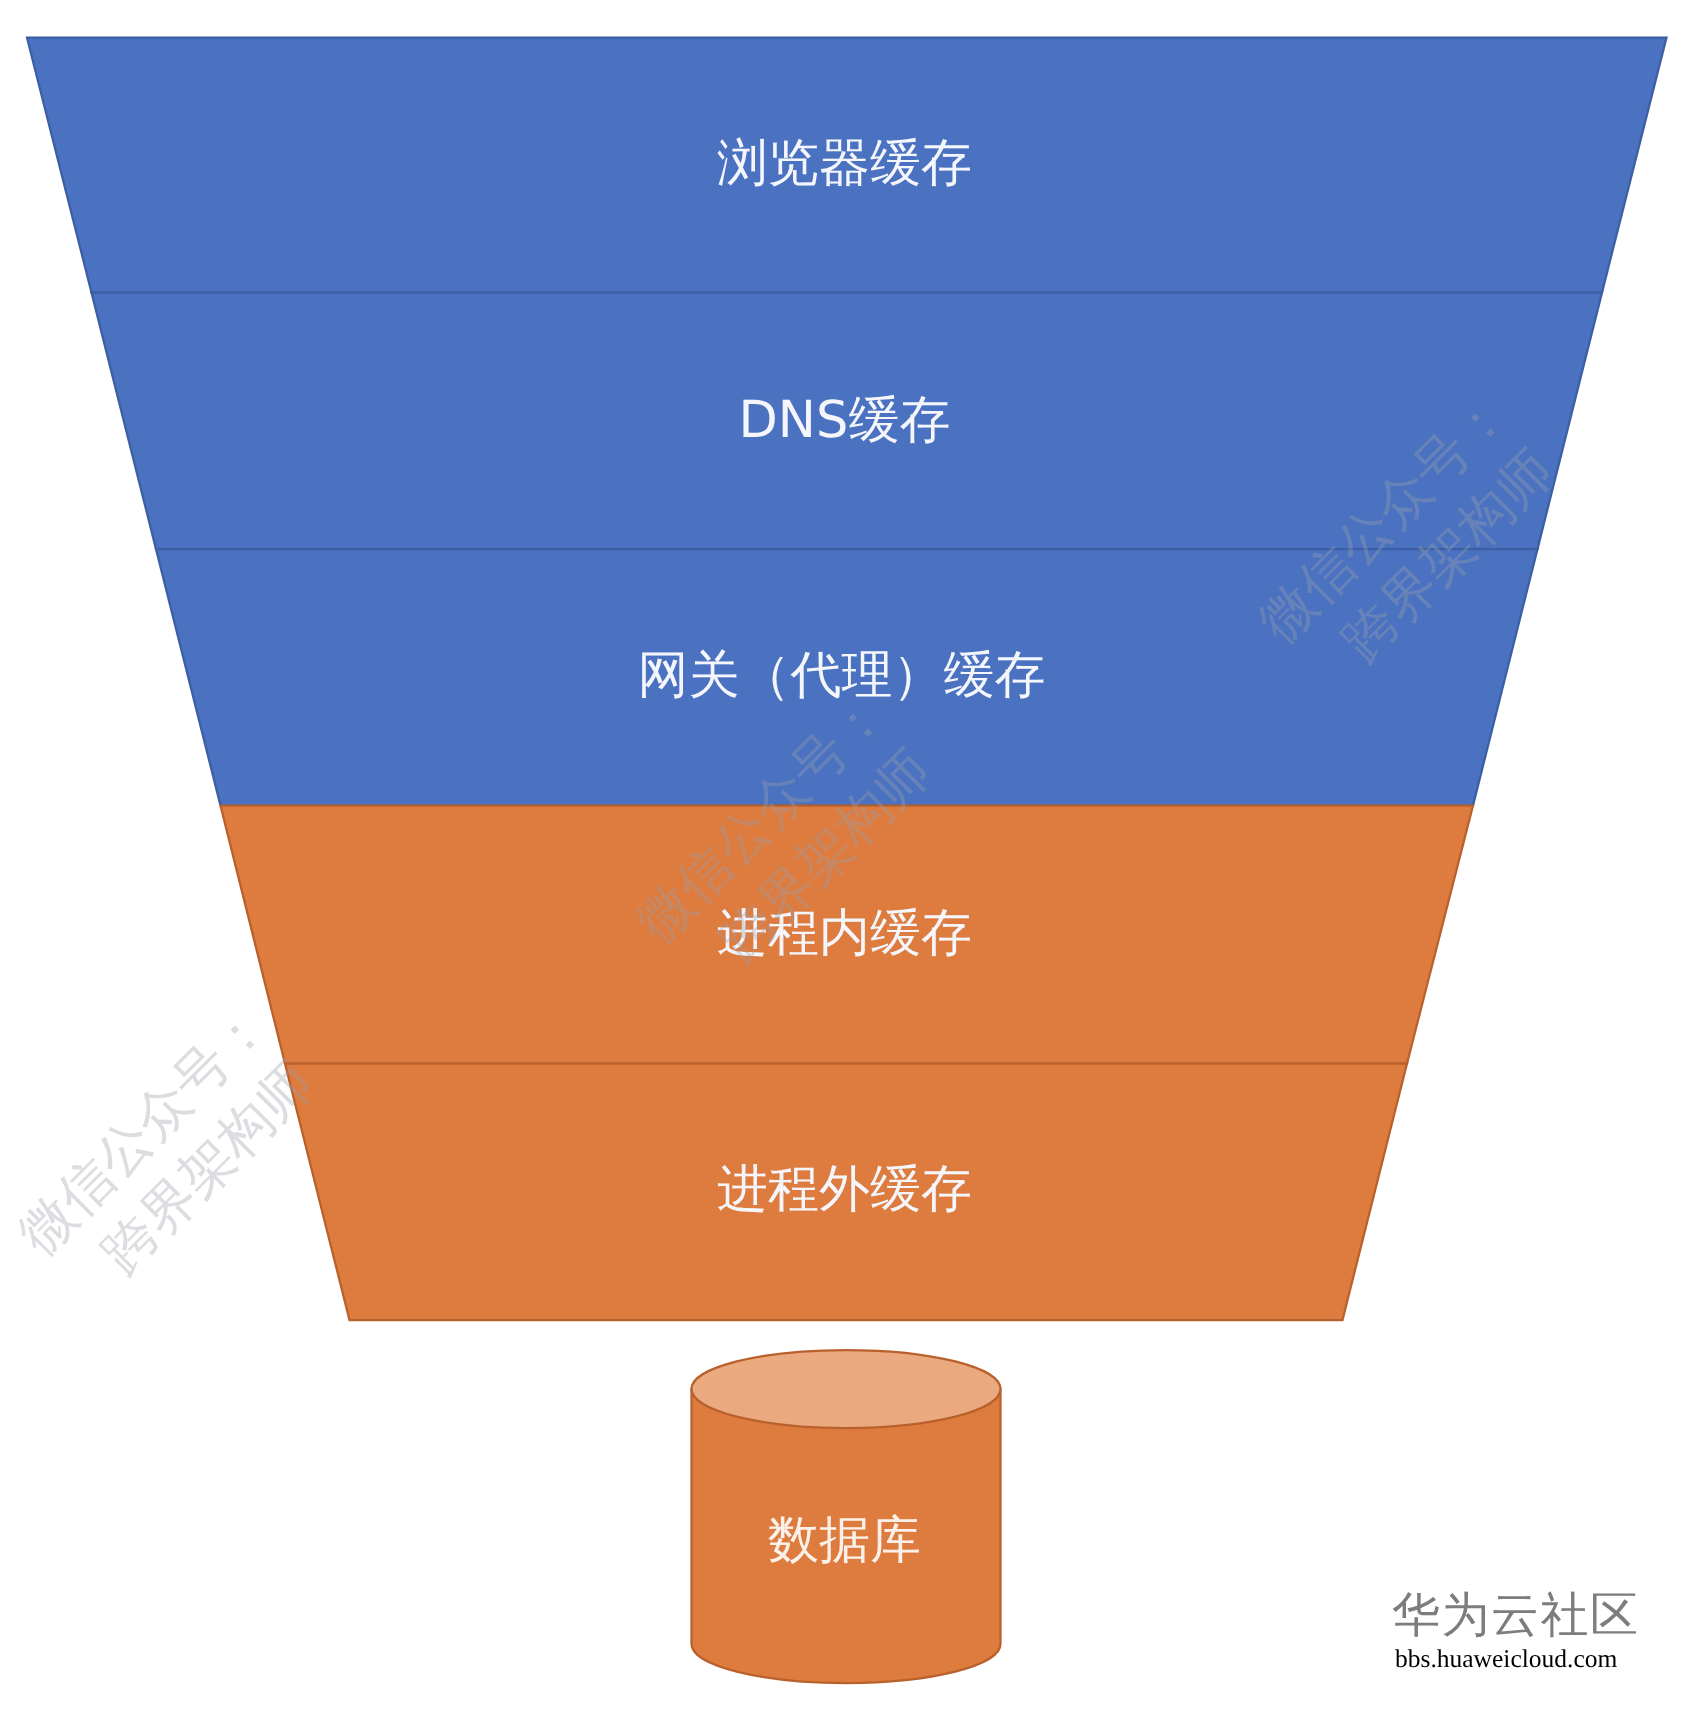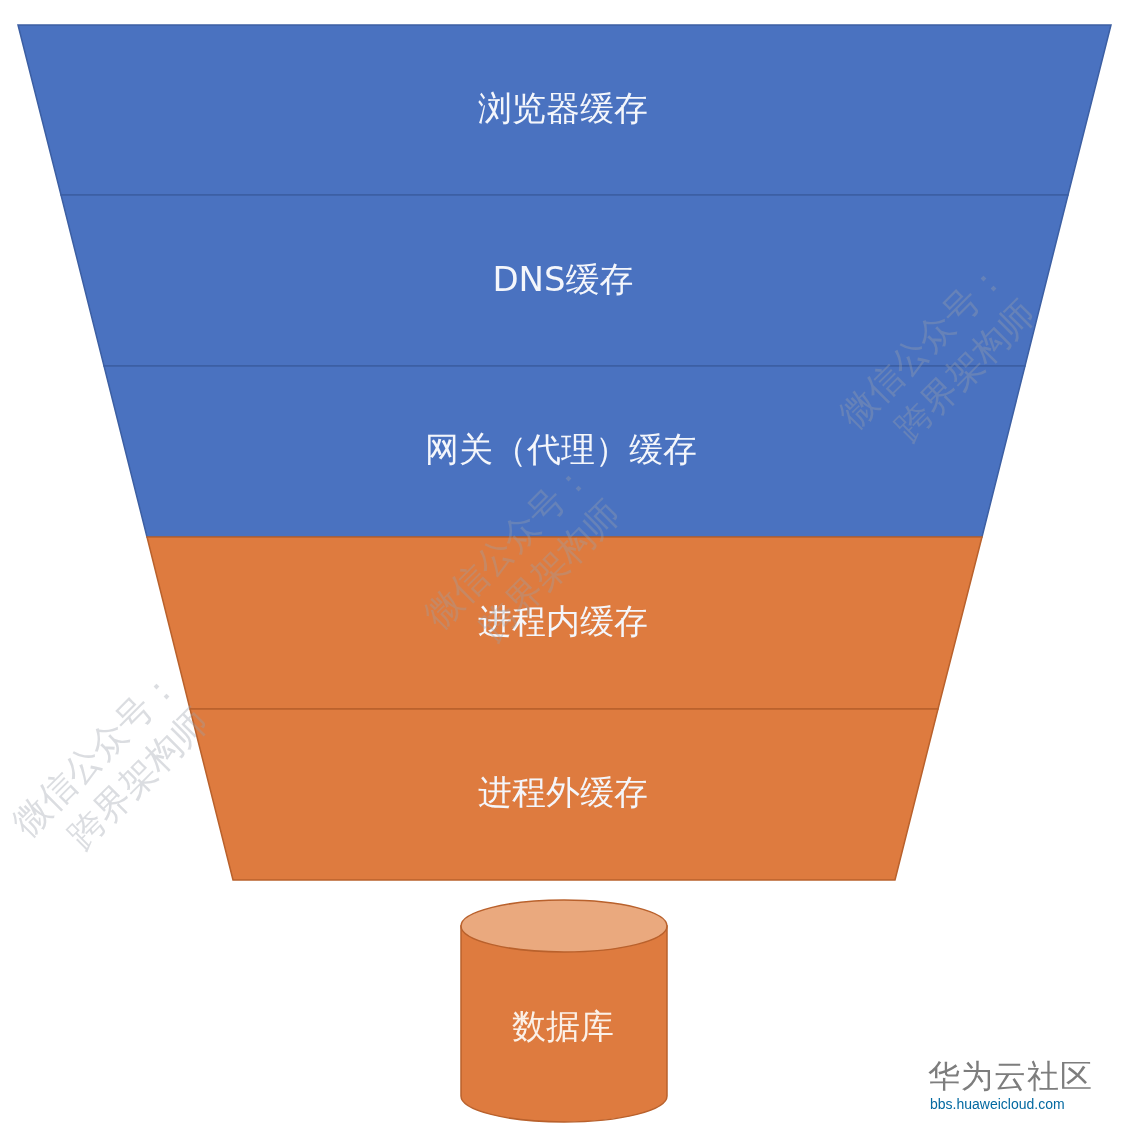--- a/index.html
+++ b/index.html
@@ -2,21 +2,21 @@
 <html><head>
 <meta charset="utf-8">
 <style>
   html, body { margin: 0; padding: 0; background: #ffffff; }
   body { width: 1128px; height: 1140px; position: relative; overflow: hidden; font-family: "DejaVu Sans", "Liberation Sans", sans-serif; }
   #stage { position: absolute; left: 0; top: 0; width: 1128px; height: 1140px; }
   .layer-label { font-family: "DejaVu Sans", "Liberation Sans", sans-serif; font-size: 34px; fill: #f4f6fb; }
   .db-label { font-family: "DejaVu Sans", "Liberation Sans", sans-serif; font-size: 34px; fill: #fbf1e8; }
   .wm { font-family: "DejaVu Sans", "Liberation Sans", sans-serif; font-size: 36px; fill: #9aa0aa; opacity: 0.35; }
   .brand-big { position: absolute; left: 928px; top: 1055px; font-family: "DejaVu Sans", "Liberation Sans", sans-serif; font-size: 32px; color: #7d7d7d; letter-spacing: 1px; white-space: nowrap; }
-  .brand-url { position: absolute; left: 930px; top: 1096px; font-family: Liberation Sans, sans-serif; font-size: 14px; color: #0369a1; white-space: nowrap; }
+  .brand-url { position: absolute; left: 930px; top: 1096px; font-family: Liberation Serif, serif; font-size: 17px; color: #000000; white-space: nowrap; }
 </style>
 </head>
 <body>
 
 <svg id="stage" width="1128" height="1140" viewBox="0 0 1128 1140" xmlns="http://www.w3.org/2000/svg">
 
   <g>
     <polygon points="18,25 1111,25 1068,195 61,195" fill="#4a72c0" stroke="#3c5fa3" stroke-width="1.5"></polygon>
     <polygon points="61,195 1068,195 1025,366 104,366" fill="#4a72c0" stroke="#3c5fa3" stroke-width="1.5"></polygon>
     <polygon points="104,366 1025,366 982,537 147,537" fill="#4a72c0" stroke="#3c5fa3" stroke-width="1.5"></polygon>

